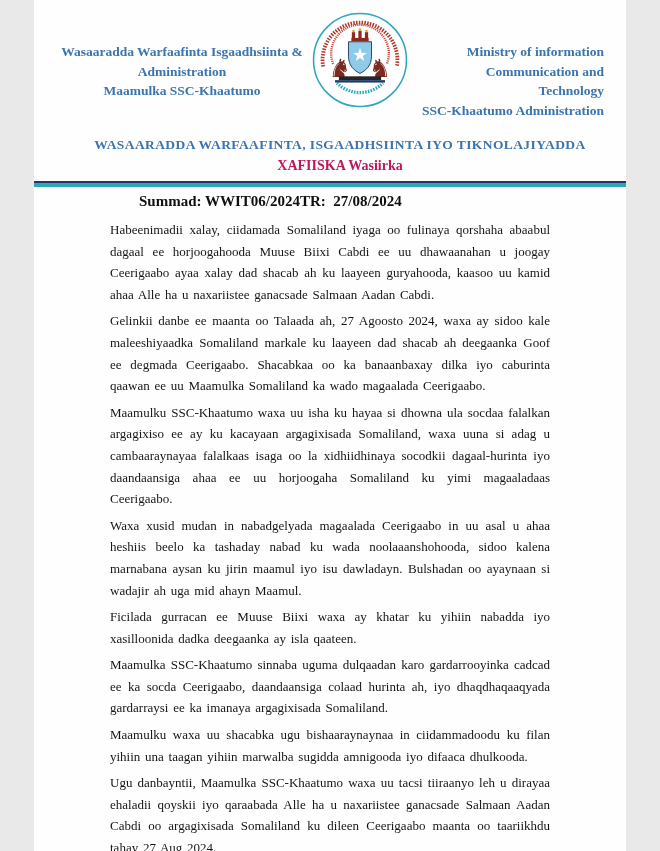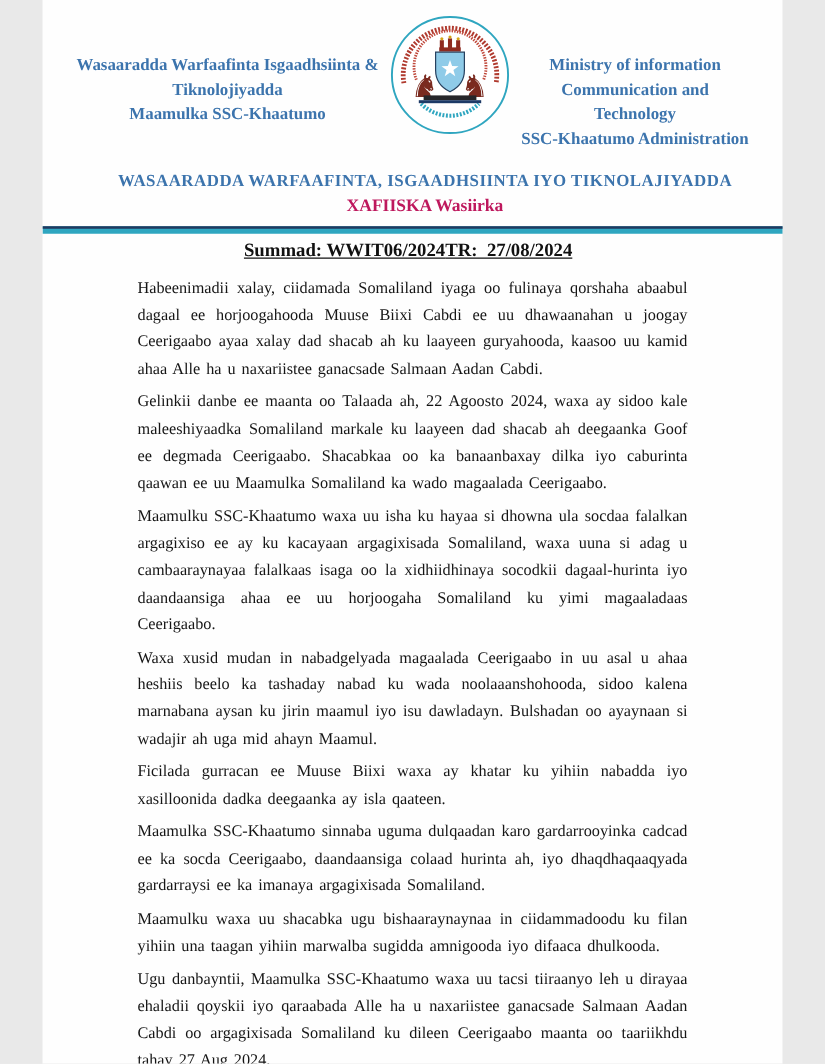--- a/index.html
+++ b/index.html
@@ -23,21 +23,21 @@
   .h-col{
     font-weight:bold;
     color:#3c74ad;
     text-align:center;
     font-size:13.5px;
     line-height:19.5px;
     margin-top:32px;
   }
   .h-left{flex:0 0 252px;}
   .h-logo{flex:0 0 104px;display:flex;justify-content:center;margin-top:2px;}
-  .h-right{flex:1;}
+  .h-right{flex:1;text-align:right;}
   
   .subheader{text-align:center;margin-top:14px;padding-left:20px;}
   .sub1{
     font-weight:bold;color:#3c74ad;
     font-size:13.5px;letter-spacing:.4px;line-height:21px;
   }
   .sub2{
     font-weight:bold;color:#be185d;
     font-size:14px;line-height:22px;
   }
@@ -45,27 +45,26 @@
   .rule{
     margin-top:4px;
     width:637px;
     border-top:2px solid #21395f;
     height:4px;
     background:#2fa6c0;
   }
   
   .meta{
     display:flex;
-    justify-content:center;
+    justify-content:flex-start;
     padding:6px 112px 0 105px;
     font-weight:bold;
     font-size:15px;
     color:#101010;
     white-space:pre-wrap;
-    text-decoration:underline;
   }
   
   .body{
     margin-top:9px;
     padding:0 76px;
     font-size:13px;
     line-height:21.6px;
     text-align:justify;
     word-spacing:1.5px;
   }
@@ -73,21 +72,21 @@
   .emblem-text{font-family:"DejaVu Sans", sans-serif;}
 </style>
 </head>
 <body>
 
 <div class="page">
 
   <header class="header">
     <div class="h-col h-left">
       <div>Wasaaradda Warfaafinta Isgaadhsiinta &amp;</div>
-      <div>Tiknolojiyadda</div>
+      <div>Administration</div>
       <div>Maamulka SSC-Khaatumo</div>
     </div>
 
     <div class="h-logo">
       <svg width="96" height="96" viewBox="0 0 100 100" aria-hidden="true">
         <circle cx="50" cy="50" r="48.4" fill="#ffffff" stroke="#2fa6c0" stroke-width="1.6"></circle>
 
         <path d="M 11.6,56.8 A 39,39 0 1 1 88.4,56.8" fill="none" stroke="#b03a2e" stroke-width="4" stroke-dasharray="1.6,1.3"></path>
 
         <path d="M 22,54 A 30,30 0 1 1 78,54" fill="none" stroke="#c0493c" stroke-width="2.4" stroke-dasharray="1.2,1"></path>
@@ -135,21 +134,21 @@
 
   <div class="rule"></div>
 
   <div class="meta">
     <span>Summad: WWIT06/2024</span>
     <span>TR:  27/08/2024</span>
   </div>
 
   <main class="body">
     <p>Habeenimadii xalay, ciidamada Somaliland iyaga oo fulinaya qorshaha abaabul dagaal ee horjoogahooda Muuse Biixi Cabdi ee uu dhawaanahan u joogay Ceerigaabo ayaa xalay dad shacab ah ku laayeen guryahooda, kaasoo uu kamid ahaa Alle ha u naxariistee ganacsade Salmaan Aadan Cabdi.</p>
-    <p>Gelinkii danbe ee maanta oo Talaada ah, 22 Agoosto 2024, waxa ay sidoo kale maleeshiyaadka Somaliland markale ku laayeen dad shacab ah deegaanka Goof ee degmada Ceerigaabo. Shacabkaa oo ka banaanbaxay dilka iyo caburinta qaawan ee uu Maamulka Somaliland ka wado magaalada Ceerigaabo.</p>
+    <p>Gelinkii danbe ee maanta oo Talaada ah, 27 Agoosto 2024, waxa ay sidoo kale maleeshiyaadka Somaliland markale ku laayeen dad shacab ah deegaanka Goof ee degmada Ceerigaabo. Shacabkaa oo ka banaanbaxay dilka iyo caburinta qaawan ee uu Maamulka Somaliland ka wado magaalada Ceerigaabo.</p>
     <p>Maamulku SSC-Khaatumo waxa uu isha ku hayaa si dhowna ula socdaa falalkan argagixiso ee ay ku kacayaan argagixisada Somaliland, waxa uuna si adag u cambaaraynayaa falalkaas isaga oo la xidhiidhinaya socodkii dagaal-hurinta iyo daandaansiga ahaa ee uu horjoogaha Somaliland ku yimi magaaladaas Ceerigaabo.</p>
     <p>Waxa xusid mudan in nabadgelyada magaalada Ceerigaabo in uu asal u ahaa heshiis beelo ka tashaday nabad ku wada noolaaanshohooda, sidoo kalena marnabana aysan ku jirin maamul iyo isu dawladayn. Bulshadan oo ayaynaan si wadajir ah uga mid ahayn Maamul.</p>
     <p>Ficilada gurracan ee Muuse Biixi waxa ay khatar ku yihiin nabadda iyo xasilloonida dadka deegaanka ay isla qaateen.</p>
     <p>Maamulka SSC-Khaatumo sinnaba uguma dulqaadan karo gardarrooyinka cadcad ee ka socda Ceerigaabo, daandaansiga colaad hurinta ah, iyo dhaqdhaqaaqyada gardarraysi ee ka imanaya argagixisada Somaliland.</p>
     <p>Maamulku waxa uu shacabka ugu bishaaraynaynaa in ciidammadoodu ku filan yihiin una taagan yihiin marwalba sugidda amnigooda iyo difaaca dhulkooda.</p>
     <p>Ugu danbayntii, Maamulka SSC-Khaatumo waxa uu tacsi tiiraanyo leh u dirayaa ehaladii qoyskii iyo qaraabada Alle ha u naxariistee ganacsade Salmaan Aadan Cabdi oo argagixisada Somaliland ku dileen Ceerigaabo maanta oo taariikhdu tahay 27 Aug 2024.</p>
   </main>
 
 </div>
 

